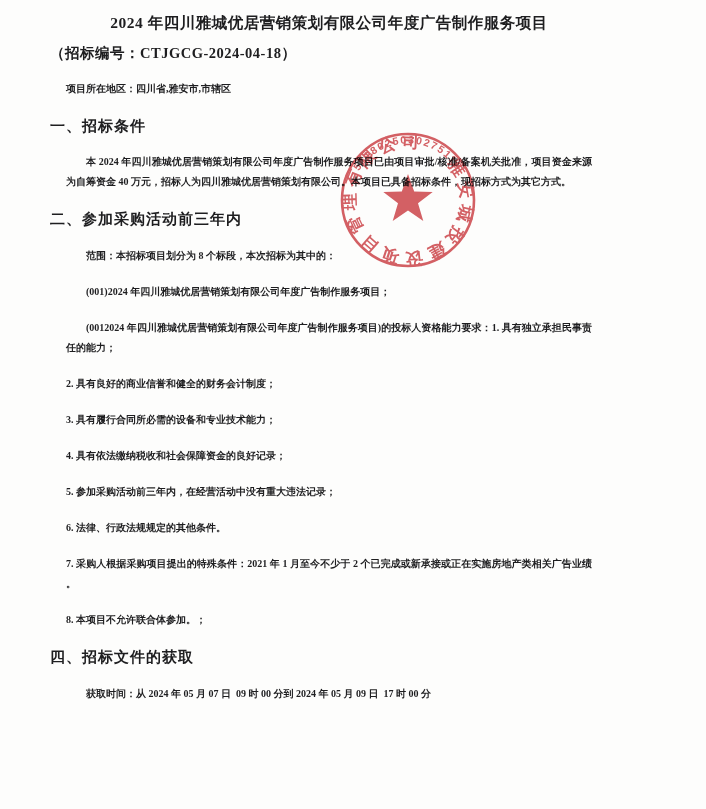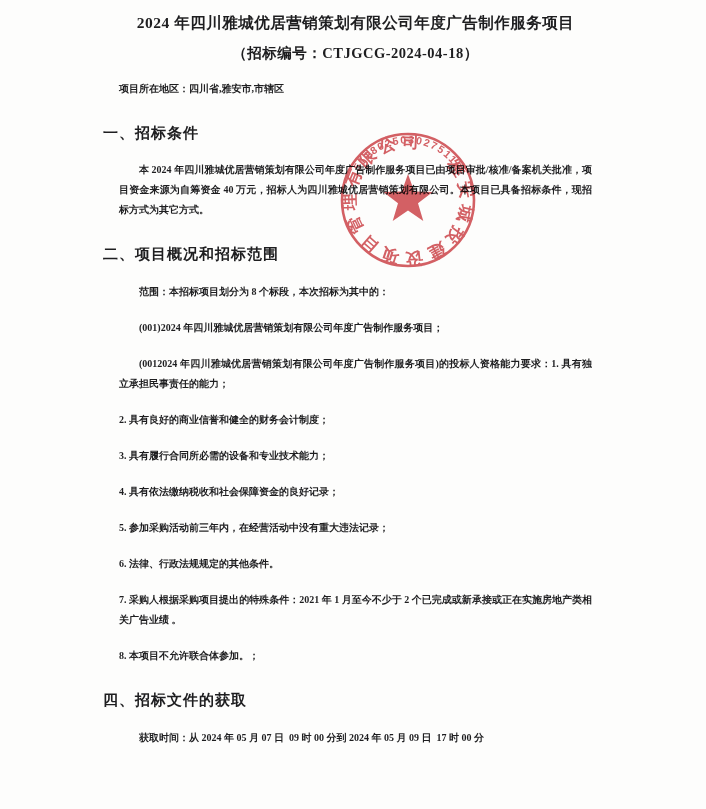--- a/index.html
+++ b/index.html
@@ -6,50 +6,49 @@
   body {
     width: 706px; height: 809px;
     background: #fdfdfc;
     color: #1e1e20;
     font-family: "Liberation Serif", "DejaVu Serif", serif;
     position: relative;
     overflow: hidden;
   }
   .page {
     position: absolute; inset: 0;
-    padding: 12px 98px 0 103px;
+    padding: 12px 98px 0 50px;
     box-sizing: border-box;
   }
   .doc-title {
     text-align: center;
     font-size: 15.5px;
     font-weight: bold;
     letter-spacing: 0.5px;
     line-height: 1.4;
     margin: 0;
   }
   .doc-subtitle {
-    text-align: center;
     font-size: 14.5px;
     font-weight: bold;
     letter-spacing: 0.5px;
     margin: 10px 0 8px 0;
   }
   .location-line {
     margin-top: 34px;
     font-size: 14px;
     line-height: 2.0;
   }
   .sec-heading {
-    font-family: Liberation Serif, serif;
+    font-family: Liberation Sans, sans-serif;
     font-size: 15px;
     font-weight: 700;
     letter-spacing: 1px;
     line-height: 1.45;
-    margin: 24px 0 5px 0;
+    margin: 0 0 5px 0;
   }
   p.body-line {
     font-size: 10px;
     line-height: 2.0;
     margin: 16px;
     white-space: pre-wrap;
     text-align: justify;
     font-weight: bold;
   }
   .indent { text-indent: 2em; }
@@ -82,21 +81,21 @@
 <div class="page">
 
   <p class="doc-title">2024 年四川雅城优居营销策划有限公司年度广告制作服务项目</p>
   <p class="doc-subtitle">（招标编号：CTJGCG-2024-04-18）</p>
 
   <p class="body-line location-line">项目所在地区：四川省,雅安市,市辖区</p>
 
   <div class="sec-heading">一、招标条件</div>
   <p class="body-line indent">本 2024 年四川雅城优居营销策划有限公司年度广告制作服务项目已由项目审批/核准/备案机关批准，项目资金来源为自筹资金 40 万元，招标人为四川雅城优居营销策划有限公司。本项目已具备招标条件，现招标方式为其它方式。</p>
 
-  <div class="sec-heading">二、项目概况和招标范围</div>
+  <div class="sec-heading">二、参加采购活动前三年内</div>
   <p class="body-line indent">范围：本招标项目划分为 8 个标段，本次招标为其中的：</p>
   <p class="body-line indent">(001)2024 年四川雅城优居营销策划有限公司年度广告制作服务项目；</p>
 
   <p class="body-line indent">(0012024 年四川雅城优居营销策划有限公司年度广告制作服务项目)的投标人资格能力要求：1. 具有独立承担民事责任的能力；</p>
   <p class="body-line">2. 具有良好的商业信誉和健全的财务会计制度；</p>
   <p class="body-line">3. 具有履行合同所必需的设备和专业技术能力；</p>
   <p class="body-line">4. 具有依法缴纳税收和社会保障资金的良好记录；</p>
   <p class="body-line">5. 参加采购活动前三年内，在经营活动中没有重大违法记录；</p>
   <p class="body-line">6. 法律、行政法规规定的其他条件。</p>
   <p class="body-line">7. 采购人根据采购项目提出的特殊条件：2021 年 1 月至今不少于 2 个已完成或新承接或正在实施房地产类相关广告业绩 。</p>

